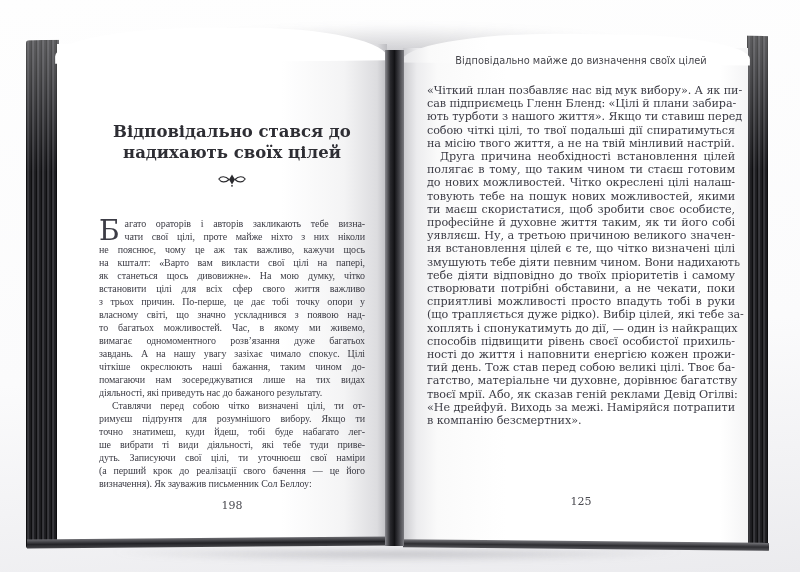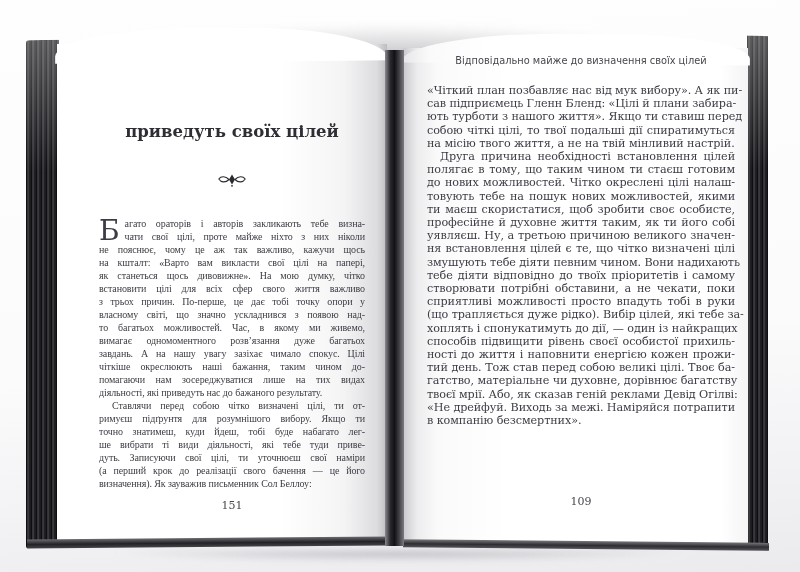--- a/index.html
+++ b/index.html
@@ -99,53 +99,54 @@
 </head>
 <body>
 
 <div class="scene">
   <div class="top-shadow"></div>
   <div class="edge-stripes left-edge"></div>
   <div class="edge-stripes right-edge"></div>
 
   <div class="page left-page">
     <div class="lp-col chapter-title">
-      <div>приведуть своїх цілей</div>
+      <div>Відповідально стався до</div>
+      <div>надихають своїх цілей</div>
     </div>
     <div class="lp-col ornament-wrap">
       <svg width="30" height="14" viewBox="0 0 30 14" aria-hidden="true">
         <path d="M15 1.5 L18 6.5 L15 11.5 L12 6.5 Z" fill="#2b2b2f"></path>
         <path d="M12 6.5 C8.5 3,4 3,1.8 6 C4 9.6,8.5 10,12 6.5 Z" fill="none" stroke="#2b2b2f" stroke-width="1.1"></path>
         <path d="M18 6.5 C21.5 3,26 3,28.2 6 C26 9.6,21.5 10,18 6.5 Z" fill="none" stroke="#2b2b2f" stroke-width="1.1"></path>
         <circle cx="15" cy="12.8" r="0.9" fill="#2b2b2f"></circle>
       </svg>
     </div>
     <div class="lp-col lp-body">
       <div class="para">
         <span class="dropcap">Б</span>
         <span><div class="line">агато ораторів і авторів закликають тебе визна-</div><div class="line">чати свої цілі, проте майже ніхто з них ніколи</div><div class="line">не пояснює, чому це аж так важливо, кажучи щось</div><div class="line">на кшталт: «Варто вам викласти свої цілі на папері,</div><div class="line">як станеться щось дивовижне». На мою думку, чітко</div><div class="line">встановити цілі для всіх сфер свого життя важливо</div><div class="line">з трьох причин. По-перше, це дає тобі точку опори у</div><div class="line">власному світі, що значно ускладнився з появою над-</div><div class="line">то багатьох можливостей. Час, в якому ми живемо,</div><div class="line">вимагає одномоментного розв’язання дуже багатьох</div><div class="line">завдань. А на нашу увагу зазіхає чимало спокус. Цілі</div><div class="line">чіткіше окреслюють наші бажання, таким чином до-</div><div class="line">помагаючи нам зосереджуватися лише на тих видах</div><div class="line para-end">діяльності, які приведуть нас до бажаного результату.</div></span>
       </div>
       <div class="para indent-first">
         <span><div class="line">Ставлячи перед собою чітко визначені цілі, ти от-</div><div class="line">римуєш підґрунтя для розумнішого вибору. Якщо ти</div><div class="line">точно знатимеш, куди йдеш, тобі буде набагато лег-</div><div class="line">ше вибрати ті види діяльності, які тебе туди приве-</div><div class="line">дуть. Записуючи свої цілі, ти уточнюєш свої наміри</div><div class="line">(а перший крок до реалізації свого бачення — це його</div><div class="line para-end">визначення). Як зауважив письменник Сол Беллоу:</div></span>
       </div>
     </div>
-    <div class="lp-col page-num lp-num">151</div>
+    <div class="lp-col page-num lp-num">198</div>
   </div>
 
   <div class="gutter"></div>
 
   <div class="page right-page">
     <div class="rp-col running-header">Відповідально майже до визначення своїх цілей</div>
     <div class="rp-col rp-body">
       <div class="para">
         <span><div class="line">«Чіткий план позбавляє нас від мук вибору». А як пи-</div><div class="line">сав підприємець Гленн Бленд: «Цілі й плани забира-</div><div class="line">ють турботи з нашого життя». Якщо ти ставиш перед</div><div class="line">собою чіткі цілі, то твої подальші дії спиратимуться</div><div class="line para-end">на місію твого життя, а не на твій мінливий настрій.</div></span>
       </div>
       <div class="para indent-first">
         <span><div class="line">Друга причина необхідності встановлення цілей</div><div class="line">полягає в тому, що таким чином ти стаєш готовим</div><div class="line">до нових можливостей. Чітко окреслені цілі налаш-</div><div class="line">товують тебе на пошук нових можливостей, якими</div><div class="line">ти маєш скористатися, щоб зробити своє особисте,</div><div class="line">професійне й духовне життя таким, як ти його собі</div><div class="line">уявляєш. Ну, а третьою причиною великого значен-</div><div class="line">ня встановлення цілей є те, що чітко визначені цілі</div><div class="line">змушують тебе діяти певним чином. Вони надихають</div><div class="line">тебе діяти відповідно до твоїх пріоритетів і самому</div><div class="line">створювати потрібні обставини, а не чекати, поки</div><div class="line">сприятливі можливості просто впадуть тобі в руки</div><div class="line">(що трапляється дуже рідко). Вибір цілей, які тебе за-</div><div class="line">хоплять і спонукатимуть до дії, — один із найкращих</div><div class="line">способів підвищити рівень своєї особистої прихиль-</div><div class="line">ності до життя і наповнити енергією кожен прожи-</div><div class="line">тий день. Тож став перед собою великі цілі. Твоє ба-</div><div class="line">гатство, матеріальне чи духовне, дорівнює багатству</div><div class="line">твоєї мрії. Або, як сказав геній реклами Девід Огілві:</div><div class="line">«Не дрейфуй. Виходь за межі. Наміряйся потрапити</div><div class="line para-end">в компанію безсмертних».</div></span>
       </div>
     </div>
-    <div class="rp-col page-num rp-num">109</div>
+    <div class="rp-col page-num rp-num">125</div>
   </div>
 
   <div class="bottom-edge left"></div>
   <div class="bottom-edge right"></div>
   <div class="bottom-shadow"></div>
 </div>
 
 </body></html>

